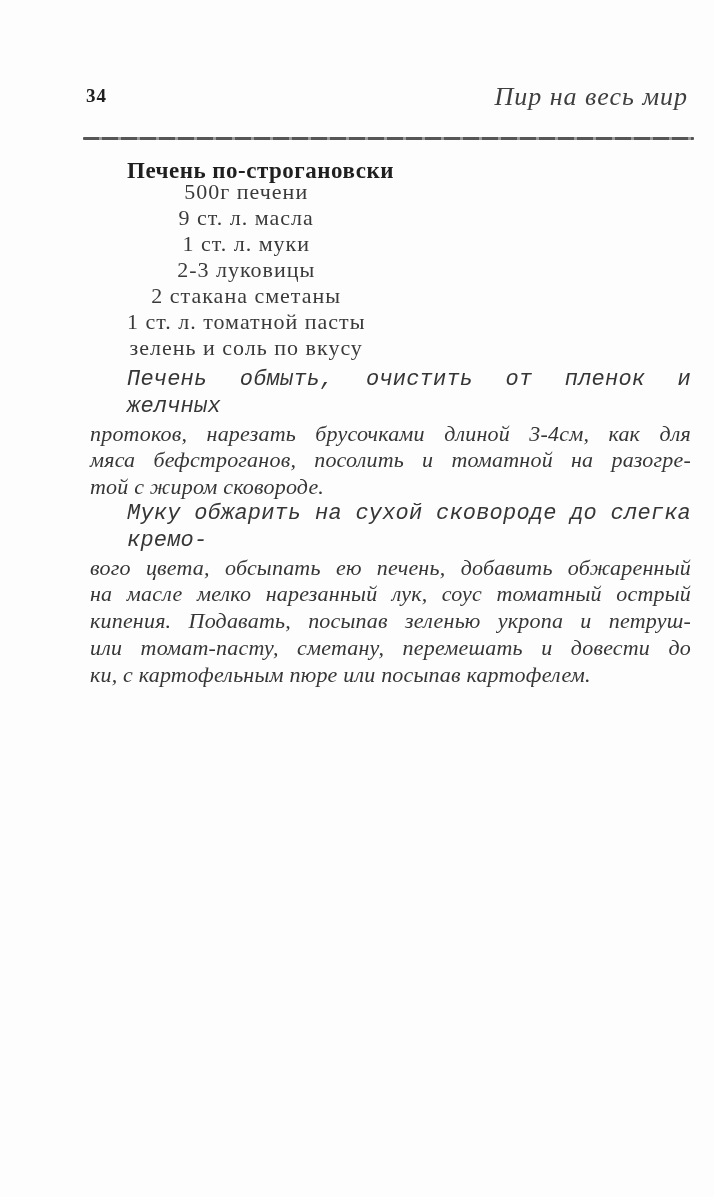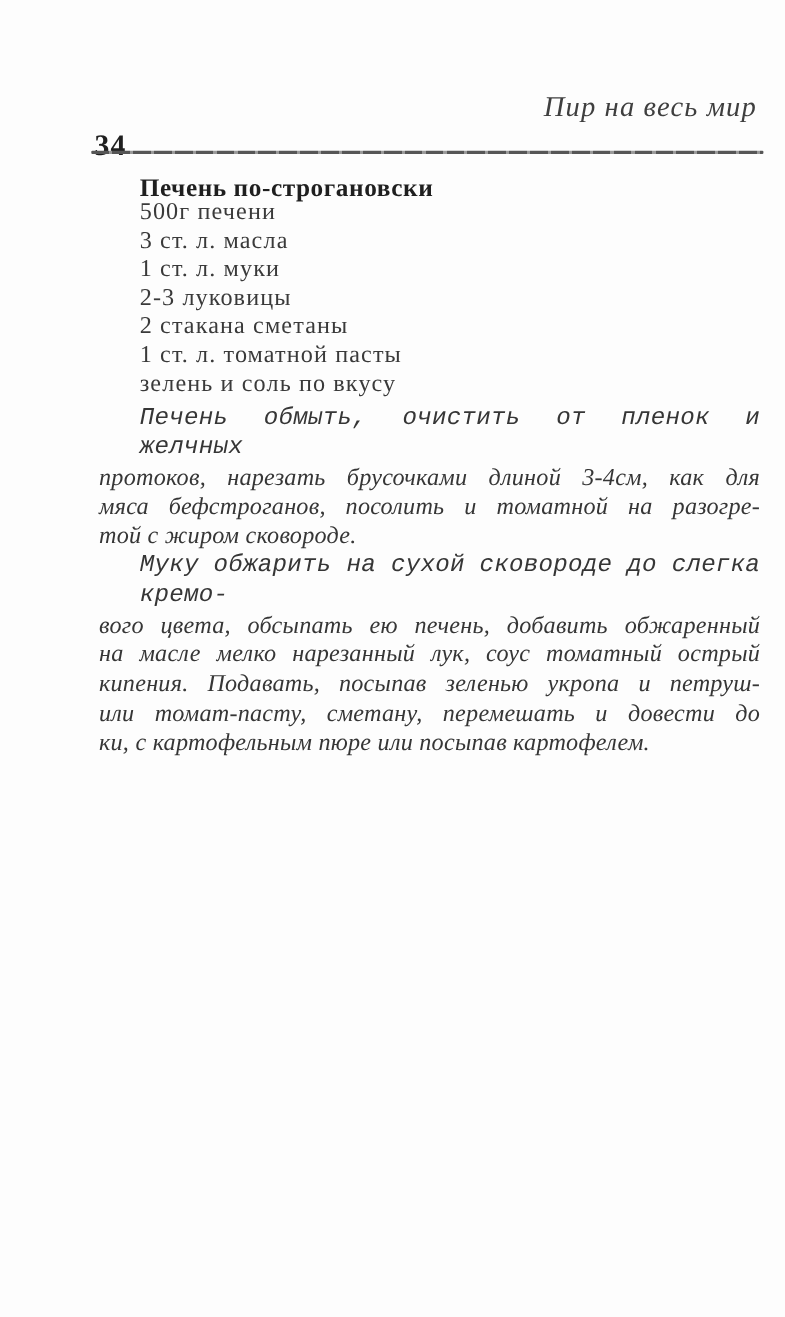--- a/index.html
+++ b/index.html
@@ -8,64 +8,64 @@
   html,body{margin:0;padding:0;background:#ffffff;}
   .page{
     position:relative; width:714px; height:1197px; overflow:hidden;
     background:var(--paper);
     font-family:"Liberation Serif","DejaVu Serif",serif;
     color:var(--ink);
     -webkit-font-smoothing:antialiased;
   }
   .pagenum{
     position:absolute; left:86px; top:85px;
-    font-size:27px; font-weight:bold; color:var(--ink-strong);
+    font-size:19px; font-weight:bold; color:var(--ink-strong);
     letter-spacing:1px;
-    margin-top:32px;
   }
   .running{
     position:absolute; top:82px; right:26px;
     font-size:26px; font-style:italic; color:#3f3f3f;
     letter-spacing:1px; white-space:nowrap;
   }
   .rule{
     position:absolute; left:83px; top:137px; width:611px; height:3px;
     background:repeating-linear-gradient(90deg, var(--rule) 0 16px, #9a9a9a 16px 19px);
     border-radius:1px;
   }
   .title{
     position:absolute; left:127px; top:158px;
     font-size:23px; font-weight:bold; color:var(--ink-strong);
     letter-spacing:0.5px; white-space:nowrap;text-align:right;
   }
   .ingredients{
     position:absolute; left:127px; top:179px;
     font-size:22px; line-height:26px; color:var(--ink);
     letter-spacing:1px;
+    text-align:center;
   }
   .body{
     position:absolute; left:90px; top:367px; width:601px;
     font-size:22px; font-style:italic; line-height:26.8px; color:#363636;
     letter-spacing:0.2px;
   }
   .body-line{ text-align:justify; text-justify:inter-word; }
   .body-line.fill{ text-align-last:justify; }
   .body-line.indent{ padding-left:37px;font-family:Liberation Mono, monospace; }
 </style>
 </head>
 <body>
 
 <div class="page">
   <span class="pagenum">34</span>
   <span class="running">Пир на весь мир</span>
   <div class="rule"></div>
   <div class="title">Печень по-строгановски</div>
   <div class="ingredients">
       <div class="ing-line">500г печени</div>
-      <div class="ing-line">3 ст. л. масла</div>
+      <div class="ing-line">9 ст. л. масла</div>
       <div class="ing-line">1 ст. л. муки</div>
       <div class="ing-line">2-3 луковицы</div>
       <div class="ing-line">2 стакана сметаны</div>
       <div class="ing-line">1 ст. л. томатной пасты</div>
       <div class="ing-line">зелень и соль по вкусу</div>
     </div>
   <div class="body">
       <div class="para">
         <div class="body-line fill indent">Печень обмыть, очистить от пленок и желчных</div>
         <div class="body-line fill">протоков, нарезать брусочками длиной 3-4см, как для</div>

